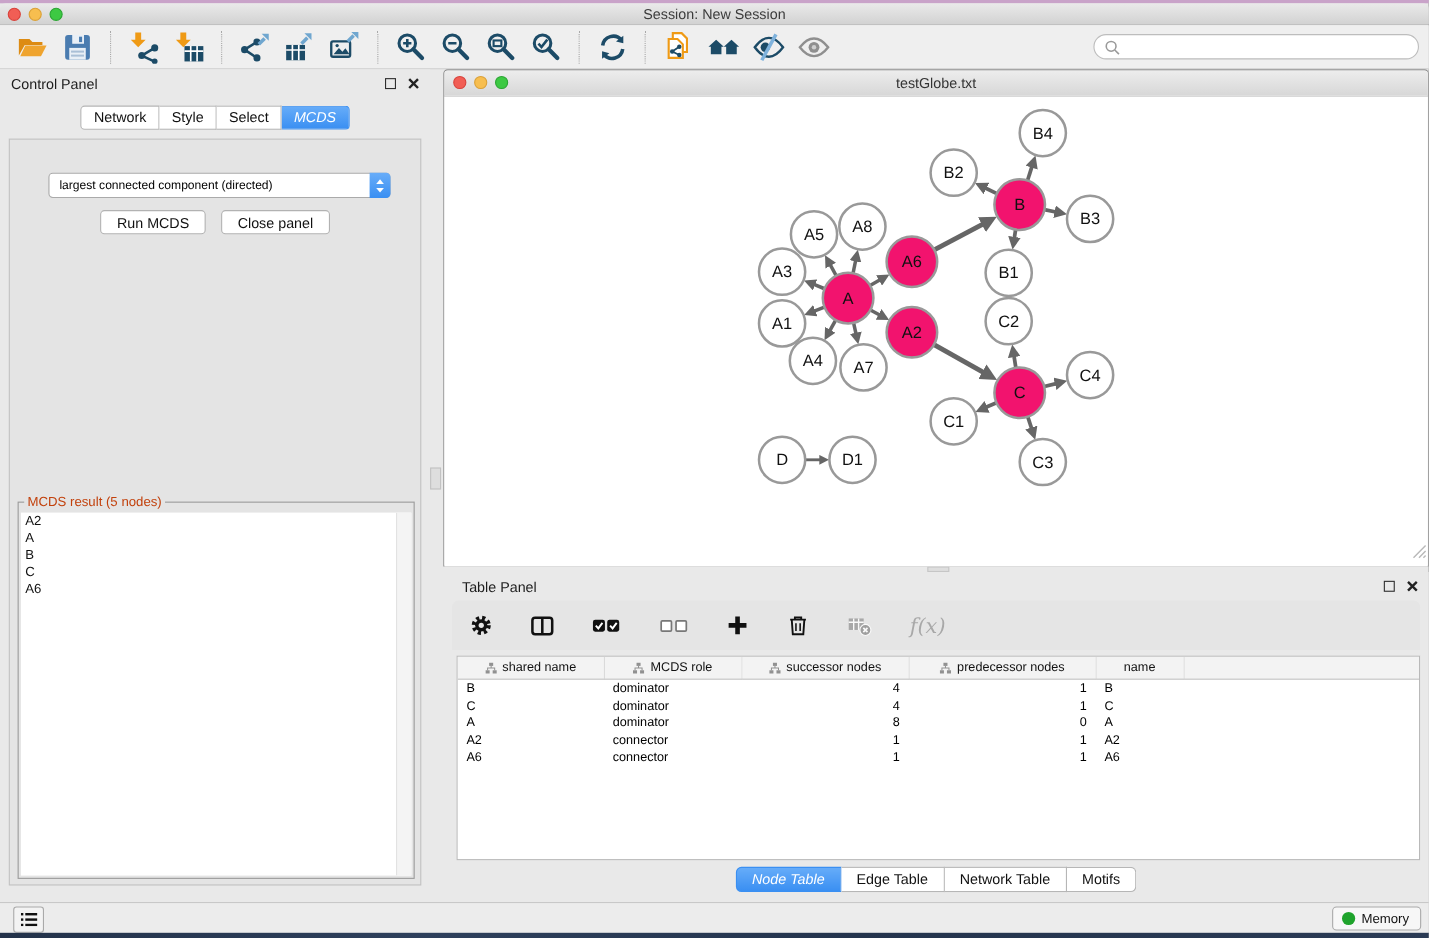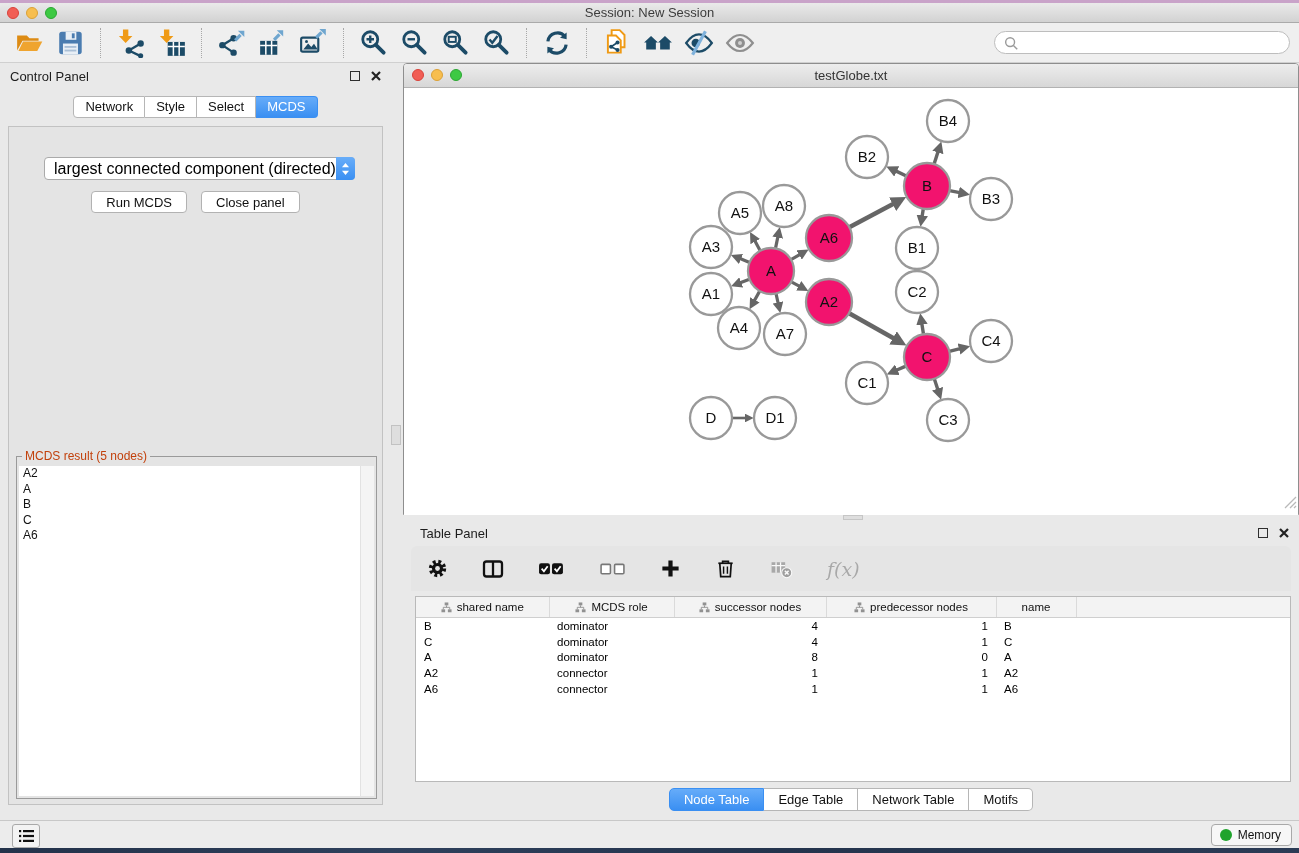--- a/index.html
+++ b/index.html
@@ -24,24 +24,24 @@
   
   .panel-title{position:absolute;left:10px;top:6px;font-size:13px;color:#1d1d1d;}
   .panel-controls{position:absolute;right:10px;top:8px;display:flex;gap:11px;align-items:center;}
   .float-box{width:8px;height:8px;border:1.5px solid #2e2e2e;display:inline-block;}
   
   .control-panel{position:absolute;left:0;top:63px;width:391px;height:757px;background:#e9e9e9;}
   .cp-tabs{position:absolute;left:0;right:0;top:33px;display:flex;justify-content:center;}
   .seg-tab{height:20px;line-height:20px;padding:0 11px;font-size:13px;background:#fff;border:1px solid #b6b6b6;border-left:none;color:#111;cursor:default;}
   .seg-tab:first-child{border-left:1px solid #b6b6b6;border-radius:4px 0 0 4px;}
   .seg-tab:last-child{border-radius:0 4px 4px 0;}
-  .seg-tab.active{background:linear-gradient(#66acf9,#3a8ff2);border-color:#3a8ff2;color:#fff;}
+  .seg-tab.active{background:linear-gradient(#66acf9,#3a8ff2);border-color:#3a8ff2;color:#fff;font-style:italic;}
   .cp-box{position:absolute;left:8px;right:8px;top:63px;bottom:15px;background:#e4e4e4;border:1px solid #c2c2c2;}
   .opt-label{text-align:center;padding-top:12px;font-size:13px;color:#111;}
-  .dropdown{position:absolute;left:35px;right:27px;top:30px;height:23px;background:#fff;border:1px solid #aaa;border-radius:4px;font-size:16px;line-height:22px;padding-left:9px;box-sizing:border-box;}
+  .dropdown{position:absolute;left:35px;right:27px;top:30px;height:23px;background:#fff;border:1px solid #aaa;border-radius:4px;font-size:11px;line-height:22px;padding-left:9px;box-sizing:border-box;}
   .dropdown-stepper{position:absolute;right:-1px;top:-1px;bottom:-1px;width:19px;background:linear-gradient(#68adf9,#3a8ff2);border-radius:0 4px 4px 0;display:flex;align-items:center;justify-content:center;}
   .cp-buttons{position:absolute;top:64px;left:0;right:0;display:flex;justify-content:center;gap:14px;}
   .cp-btn{height:22px;padding:0 14px;background:#fff;border:1px solid #b2b2b2;border-radius:4px;font-size:13px;line-height:21px;color:#111;cursor:default;}
   .result-fieldset{position:absolute;left:7px;right:5px;top:329px;bottom:5px;border:1px solid #9a9a9a;background:#e4e4e4;}
   .result-legend{position:absolute;top:-8px;left:5px;background:#e4e4e4;padding:0 3px;font-size:12px;color:#c2410c;}
   .result-list{position:absolute;left:2px;right:2px;top:9px;bottom:2px;background:#fff;overflow:hidden;}
   .result-scroll{position:absolute;right:0;top:0;bottom:0;width:13px;background:#f4f4f4;border-left:1px solid #e2e2e2;}
   .result-item{font-size:12px;line-height:15.5px;padding-left:4px;color:#111;}
   
   .v-grip{position:absolute;left:391px;top:425px;width:10px;height:20px;background:#dedede;border:1px solid #c2c2c2;box-sizing:border-box;}

